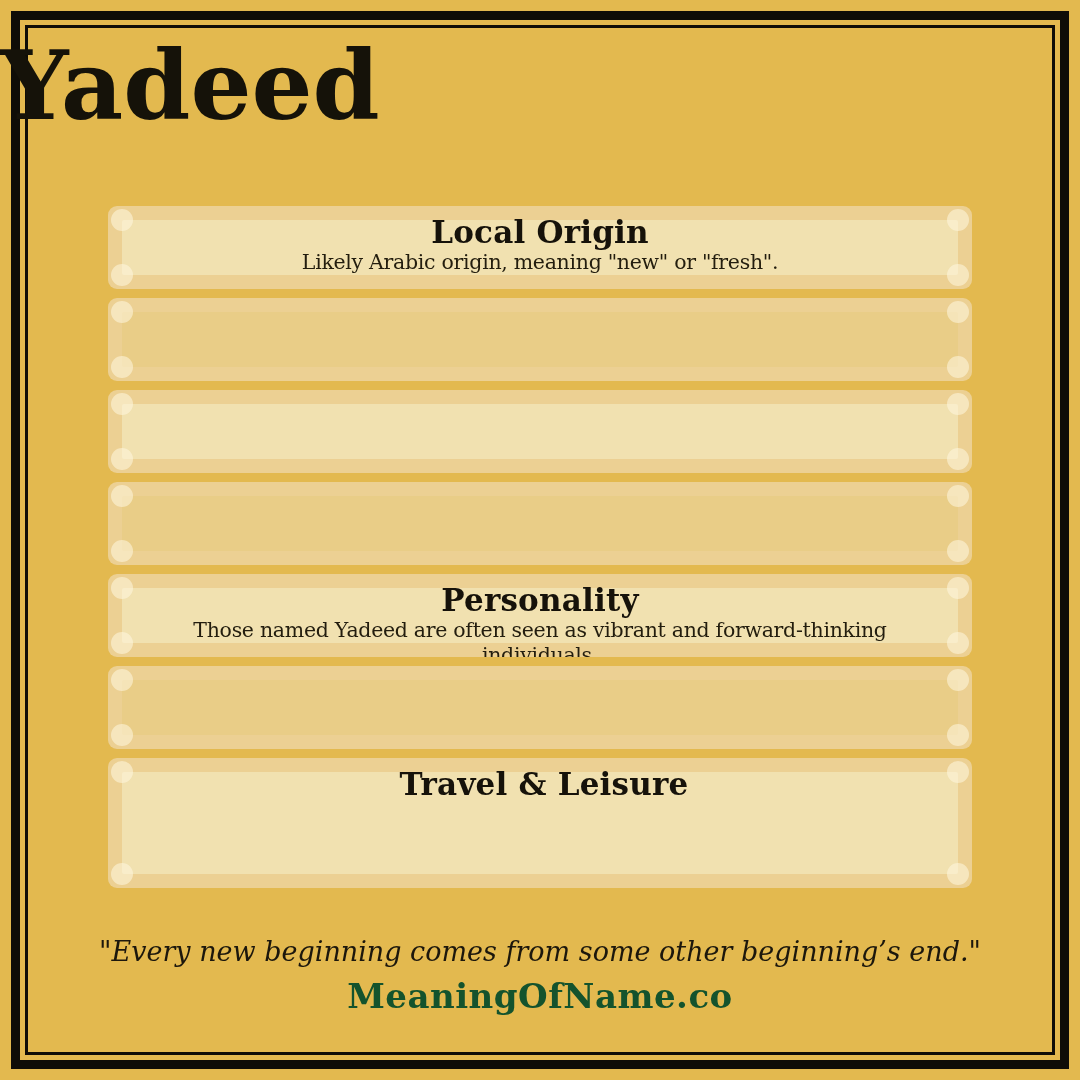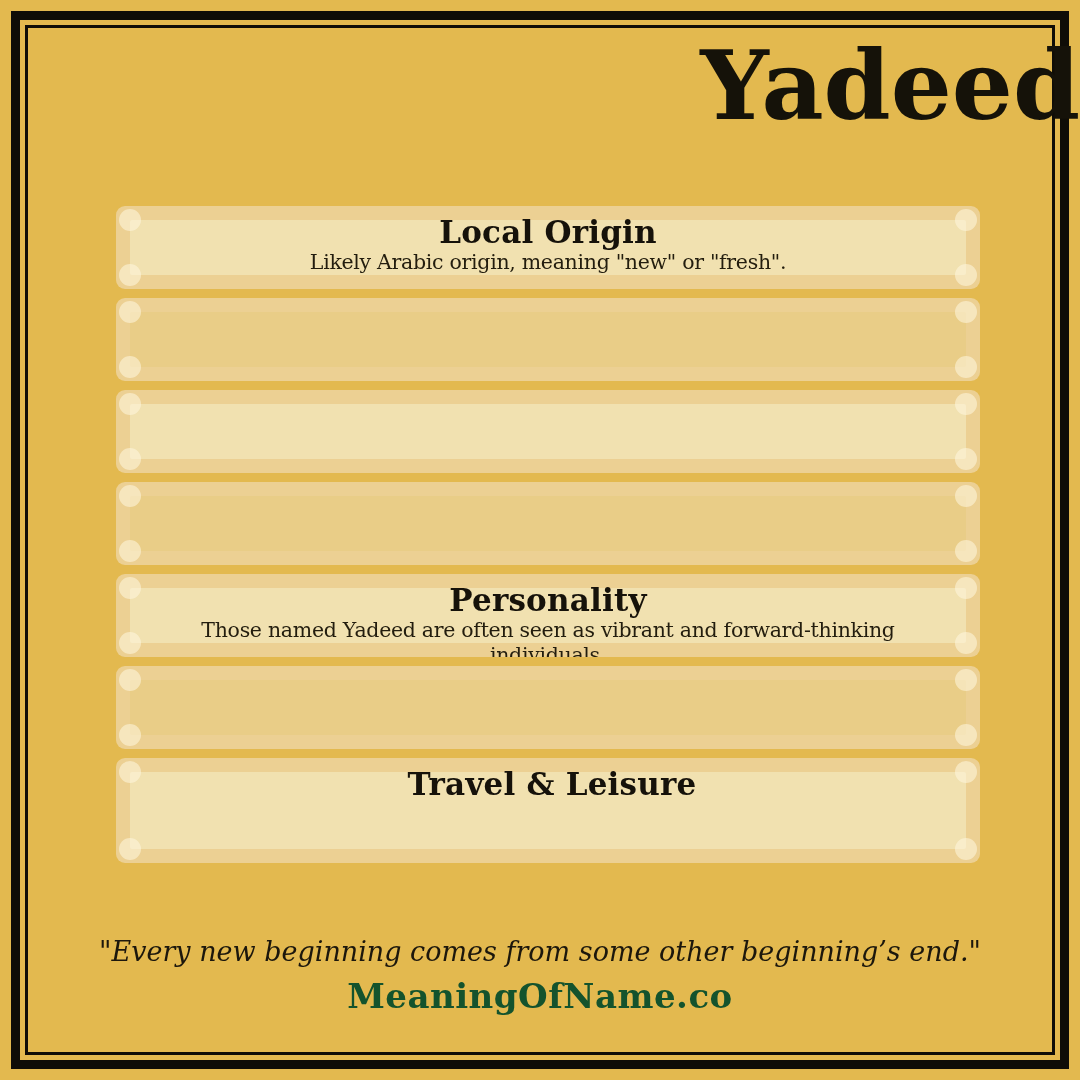--- a/index.html
+++ b/index.html
@@ -23,43 +23,43 @@
   .frame-inner {
     position: absolute;
     inset: 5px;
     border: 3px solid var(--frame, #0f0d07);
   }
   .page-title {
     position: absolute;
     top: 33px;
     left: 0;
     width: 100%;
-    text-align: right;
+    text-align: left;
     font-size: 96px;
     font-weight: bold;
     line-height: 1.1;
     color: #151209;
     letter-spacing: 0px;
   }
   .cards {
     position: absolute;
     top: 206px;
-    left: 116px;
+    left: 108px;
     width: 864px;
   }
   .card {
     position: relative;
     height: 83px;
     margin-bottom: 9px;
     border-radius: 9px;
     background: var(--band, #ecd093);
     overflow: hidden;
   }
   .card.tall {
-    height: 105px;
+    height: 130px;
     padding-left: 8px;
   }
   .card-inner {
     position: absolute;
     left: 14px;
     right: 14px;
     top: 14px;
     bottom: 14px;
     border-radius: 2px;
     background: var(--inner_light, #f1e1b0);

